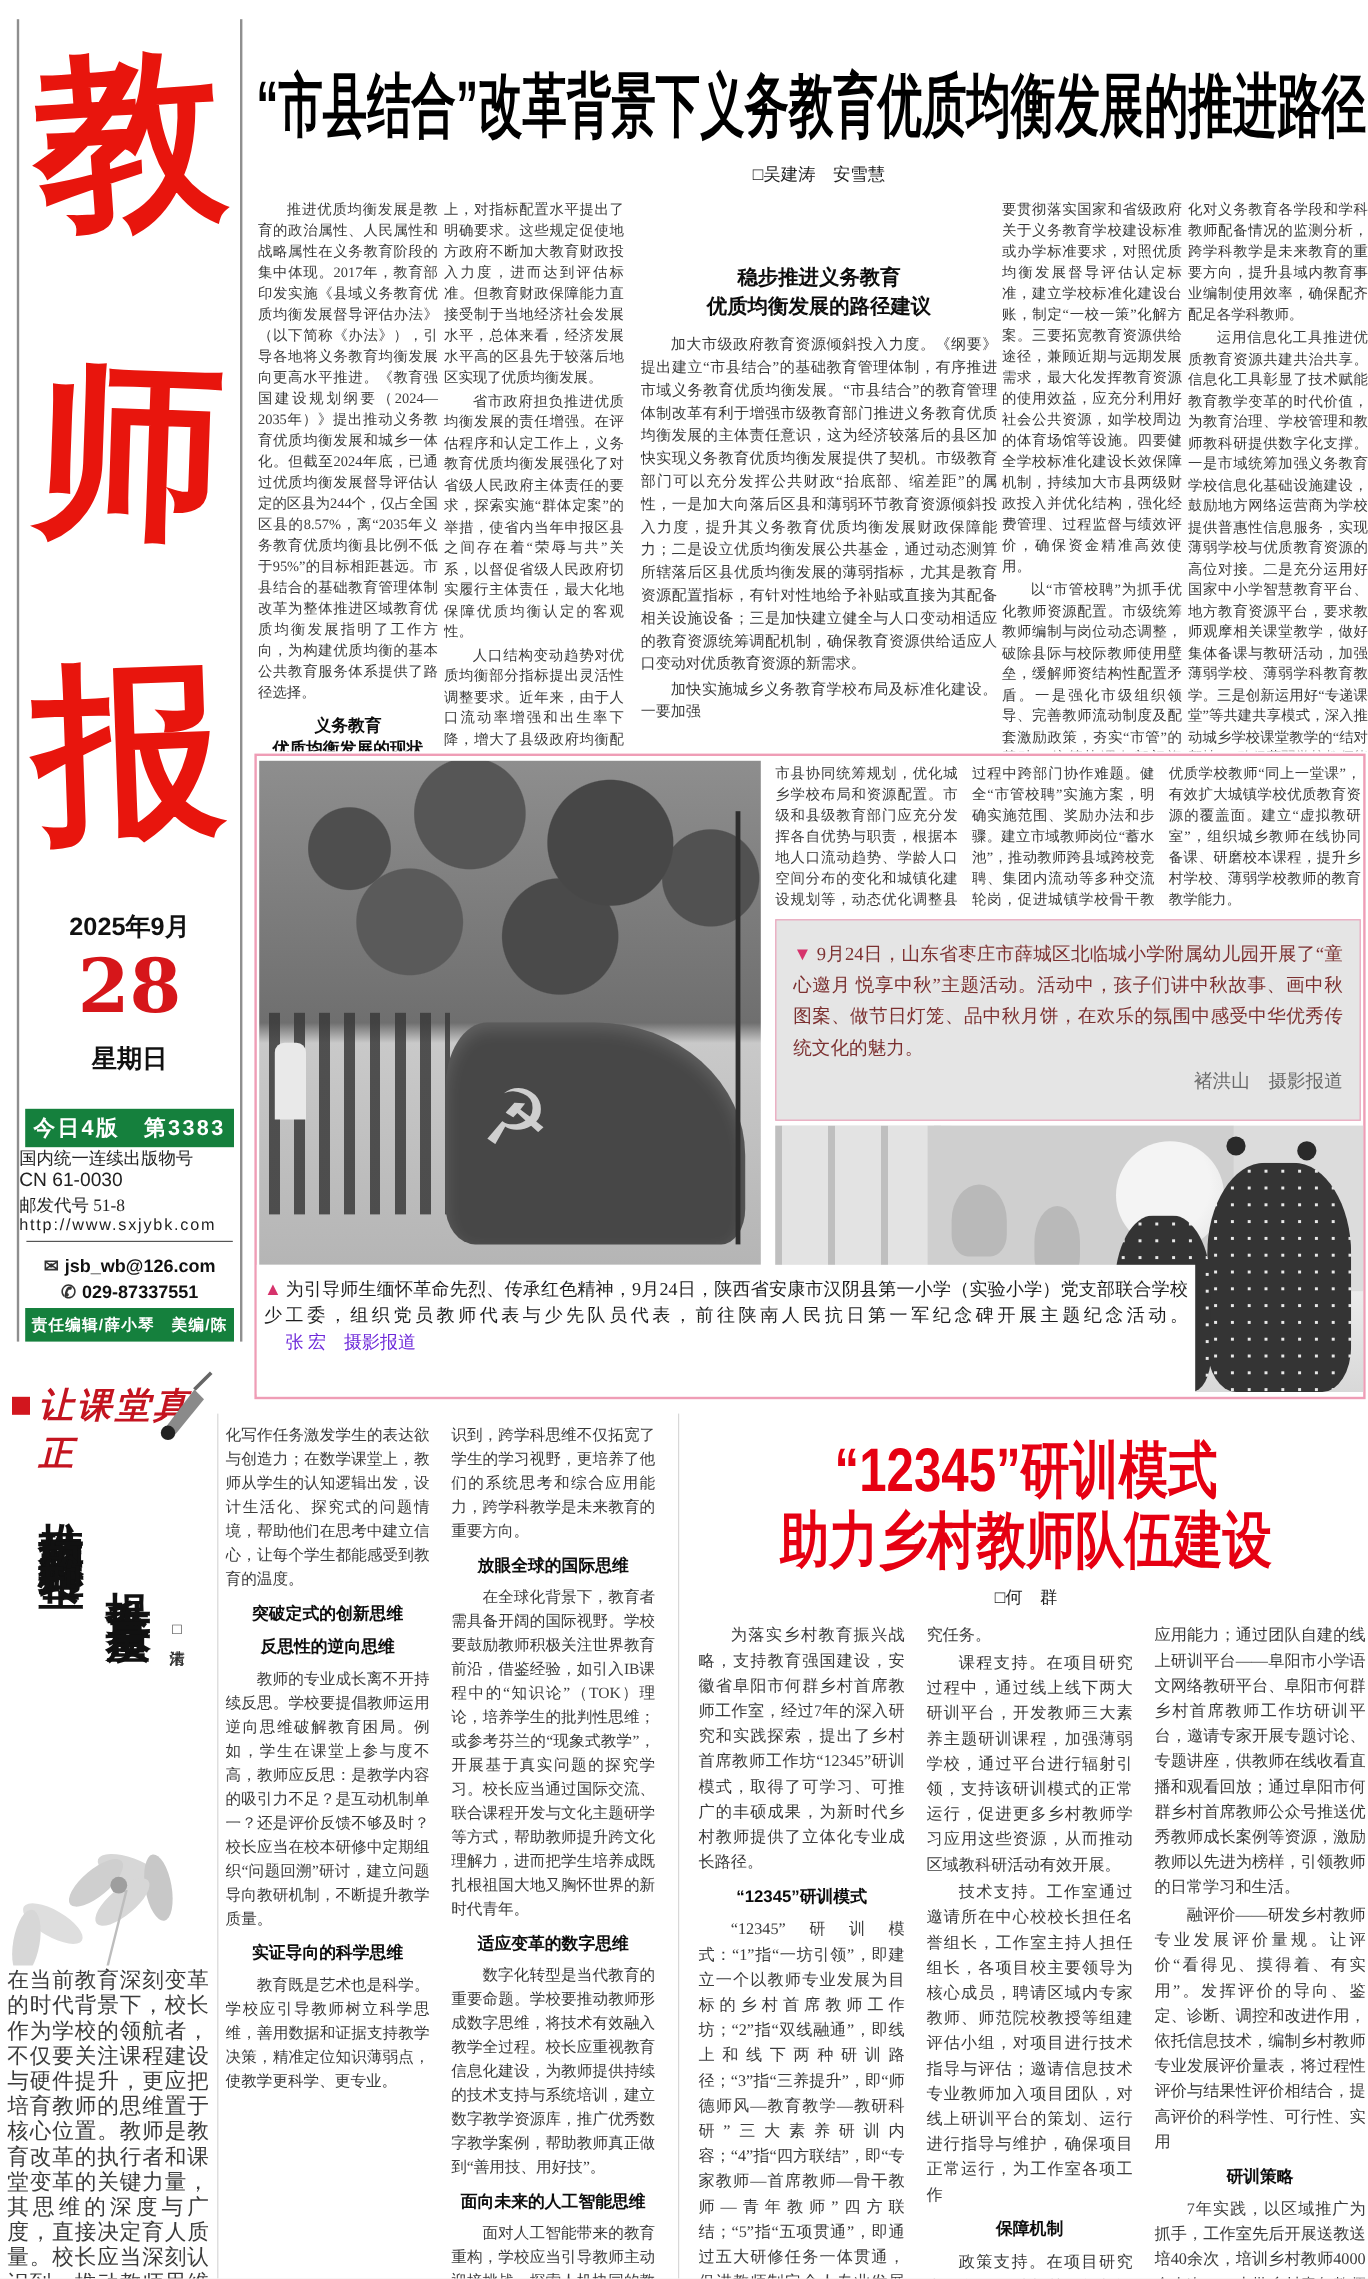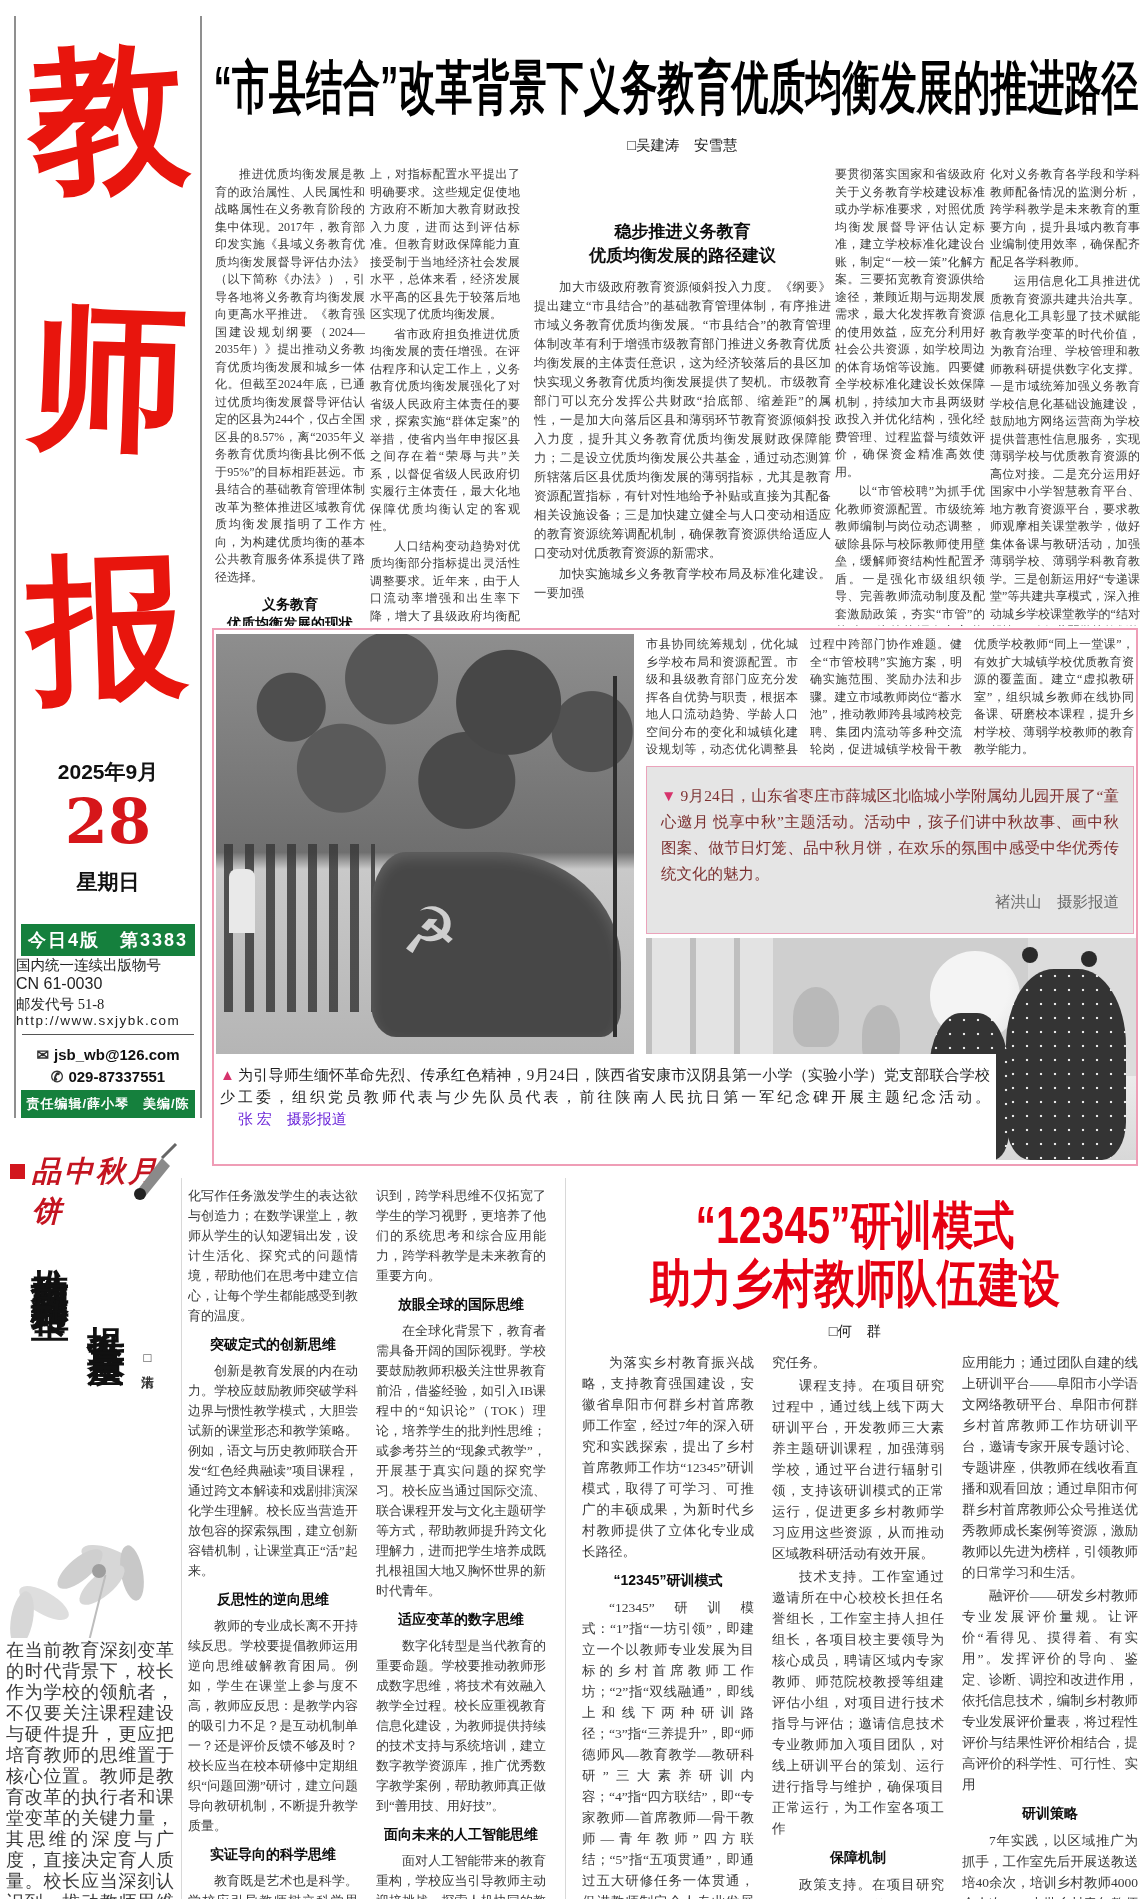--- a/index.html
+++ b/index.html
@@ -234,21 +234,21 @@
   <div class="caption-strip">
     <span class="tri">▲</span><span>为引导师生缅怀革命先烈、传承红色精神，9月24日，陕西省安康市汉阴县第一小学（实验小学）党支部联合学校少工委，组织党员教师代表与少先队员代表，前往陕南人民抗日第一军纪念碑开展主题纪念活动。</span>
     <span class="cap-credit">张 宏　摄影报道</span>
   </div>
 
   <div class="vrule vr1"></div>
   <div class="vrule vr2"></div>
 
   <div class="pc-head">
     <div class="pc-square"></div>
-    <div class="pc-label">品中秋月饼</div>
+    <div class="pc-label">让课堂真正</div>
     <svg class="pc-pen" width="54" height="60" viewBox="0 0 54 60">
       <path d="M10 50 L36 16 L44 24 L18 56 Z" fill="#8a8a8a"></path>
       <line x1="36" y1="16" x2="50" y2="2" stroke="#666" stroke-width="3"></line>
       <circle cx="14" cy="52" r="6" fill="#222"></circle>
     </svg>
   </div>
   <div class="vtitle vt1">推动教师思维转型</div>
   <div class="vtitle vt2">提升育人质量</div>
   <div class="vauthor">□朱洁清</div>
   <div class="flowers">
@@ -260,21 +260,20 @@
       <div class="petal pe6"></div>
     <div class="fl-center"></div>
       <div class="fl-stem"></div>
   </div>
   <div class="col bcol pcol">
       <p class="cont">在当前教育深刻变革的时代背景下，校长作为学校的领航者，不仅要关注课程建设与硬件提升，更应把培育教师的思维置于核心位置。教师是教育改革的执行者和课堂变革的关键力量，其思维的深度与广度，直接决定育人质量。校长应当深刻认识到，推动教师思维转型是学校可持续发展的支点，是提升教育质量的关键所在。</p>
     </div>
   <div class="col bcol mc2">
       <p class="cont">化写作任务激发学生的表达欲与创造力；在数学课堂上，教师从学生的认知逻辑出发，设计生活化、探究式的问题情境，帮助他们在思考中建立信心，让每个学生都能感受到教育的温度。</p>
       <div class="subhead">突破定式的创新思维</div>
-      <p>创新是教育发展的内在动力。学校应鼓励教师突破学科边界与惯性教学模式，大胆尝试新的课堂形态和教学策略。例如，语文与历史教师联合开发“红色经典融读”项目课程，通过跨文本解读和戏剧排演深化学生理解。校长应当营造开放包容的探索氛围，建立创新容错机制，让课堂真正“活”起来。</p>
       <div class="subhead">反思性的逆向思维</div>
       <p>教师的专业成长离不开持续反思。学校要提倡教师运用逆向思维破解教育困局。例如，学生在课堂上参与度不高，教师应反思：是教学内容的吸引力不足？是互动机制单一？还是评价反馈不够及时？校长应当在校本研修中定期组织“问题回溯”研讨，建立问题导向教研机制，不断提升教学质量。</p>
       <div class="subhead">实证导向的科学思维</div>
       <p>教育既是艺术也是科学。学校应引导教师树立科学思维，善用数据和证据支持教学决策，精准定位知识薄弱点，使教学更科学、更专业。</p>
     </div>
   <div class="col bcol mc3">
       <p class="cont">识到，跨学科思维不仅拓宽了学生的学习视野，更培养了他们的系统思考和综合应用能力，跨学科教学是未来教育的重要方向。</p>
       <div class="subhead">放眼全球的国际思维</div>
       <p>在全球化背景下，教育者需具备开阔的国际视野。学校要鼓励教师积极关注世界教育前沿，借鉴经验，如引入IB课程中的“知识论”（TOK）理论，培养学生的批判性思维；或参考芬兰的“现象式教学”，开展基于真实问题的探究学习。校长应当通过国际交流、联合课程开发与文化主题研学等方式，帮助教师提升跨文化理解力，进而把学生培养成既扎根祖国大地又胸怀世界的新时代青年。</p>
       <div class="subhead">适应变革的数字思维</div>

